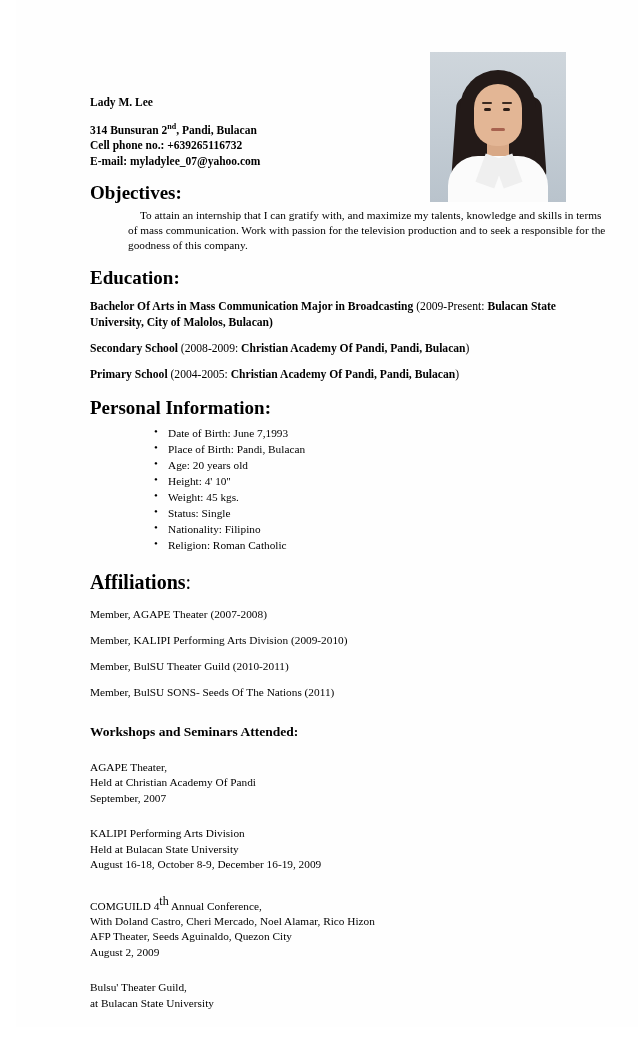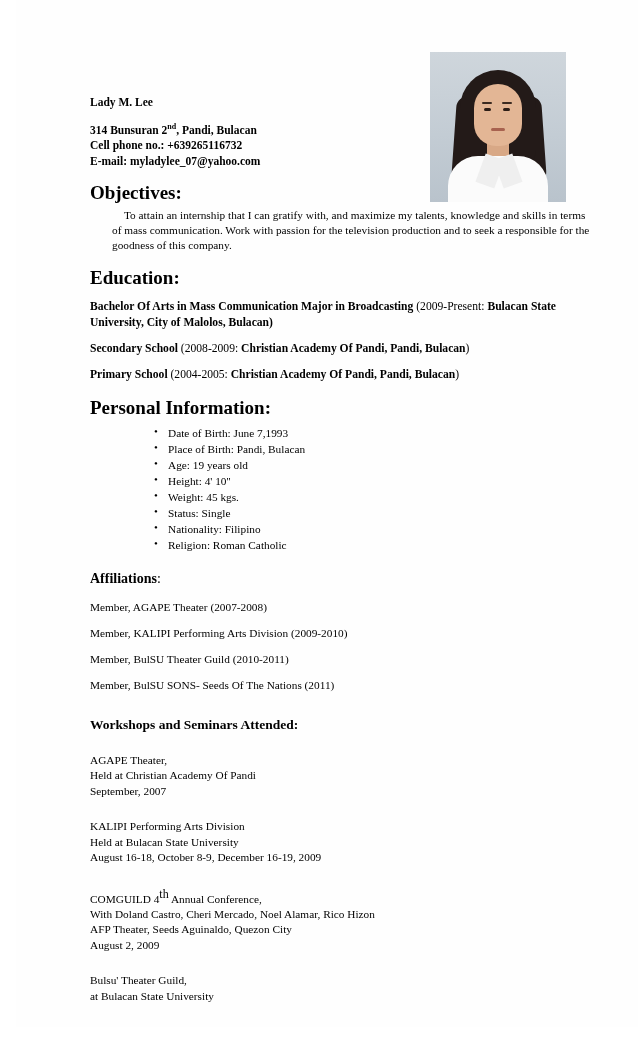--- a/index.html
+++ b/index.html
@@ -172,21 +172,21 @@
     font-size: 19px;
     margin: 12px 0 4px 0;
   }
   h2.section.tight {
     margin-top: 14px;
   }
 
   .objective-body {
     font-size: 11.3px;
     line-height: 1.33;
-    margin: 2px 0 0 22px;
+    margin: 2px 0 0 38px;
     text-indent: 12px;
     width: 478px;
   }
 
   .edu-block {
     font-size: 11.6px;
     line-height: 1.38;
     margin-top: 10px;
   }
   .edu-block b { font-weight: bold; text-align: center; }
@@ -205,21 +205,21 @@
   ul.personal li:before {
     content: "\2022";
     position: absolute;
     left: 0;
     top: -1px;
     font-size: 11px;
   }
 
   .aff-head {
     font-weight: bold;
-    font-size: 14px;
+    font-size: 20px;
     margin: 18px 0 0 0;
   }
   .aff-head span.plain { font-weight: normal; }
 
   .aff-item {
     font-size: 11.3px;
     margin-top: 14px;
   }
 
   .ws-head {
@@ -285,21 +285,21 @@
       </div>
 
       <div class="edu-block">
         <b>Primary School</b><span> (2004-2005: </span><b>Christian Academy Of Pandi, Pandi, Bulacan</b><span>)</span>
       </div>
 
       <h2 class="section tight">Personal Information:</h2>
       <ul class="personal">
         <li>Date of Birth: June 7,1993</li>
         <li>Place of Birth: Pandi, Bulacan</li>
-        <li>Age: 19 years old</li>
+        <li>Age: 20 years old</li>
         <li>Height: 4' 10''</li>
         <li>Weight: 45 kgs.</li>
         <li>Status: Single</li>
         <li>Nationality: Filipino</li>
         <li>Religion: Roman Catholic</li>
       </ul>
 
       <div class="aff-head"><span>Affiliations</span><span class="plain">:</span></div>
 
       <div class="aff-item">Member, AGAPE Theater (2007-2008)</div>

